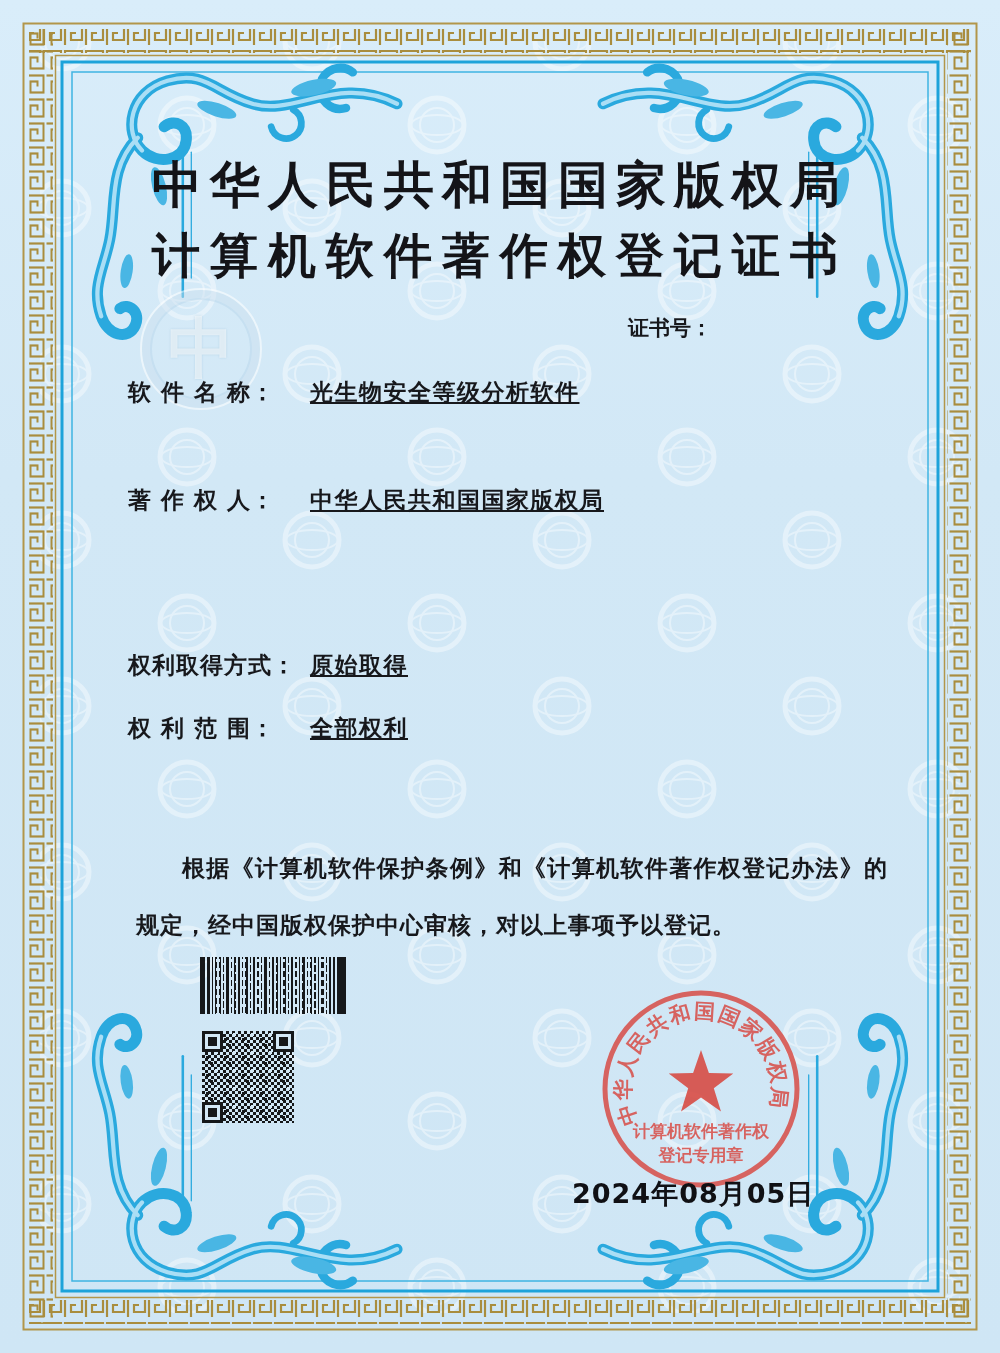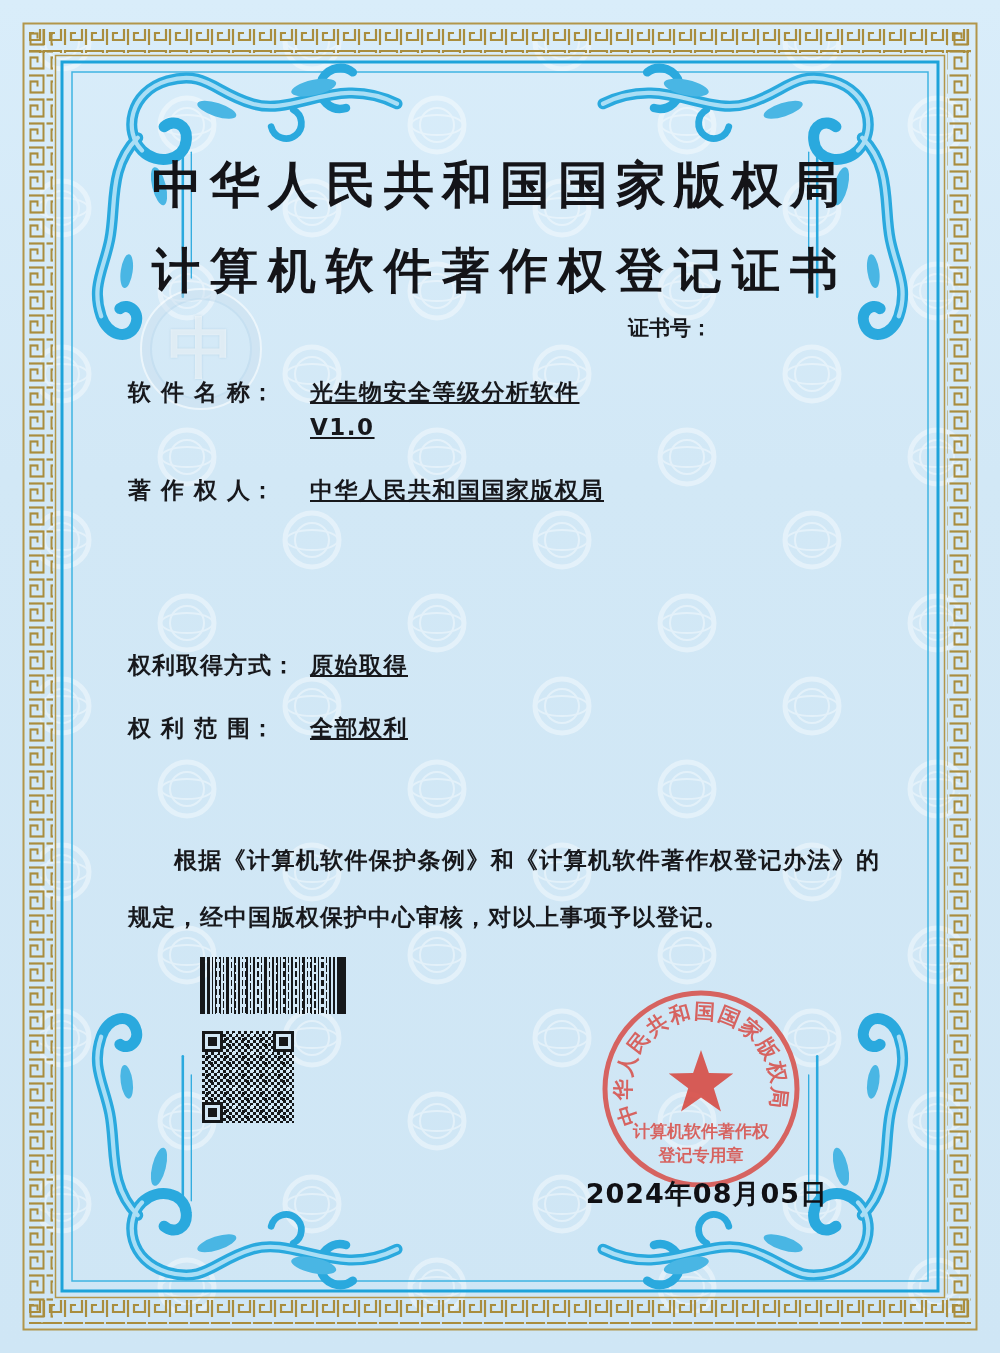--- a/index.html
+++ b/index.html
@@ -21,41 +21,41 @@
     display:flex;align-items:center;justify-content:center;
     color:rgba(255,255,255,.6);font-size:66px;font-weight:bold;
     text-shadow:0 0 2px rgba(150,190,215,.6);
   }
   
   .title1,.title2{
     position:absolute;left:0;width:1000px;text-align:center;margin:0;
     font-family:"DejaVu Serif",serif;font-weight:700;color:#141418;
   }
   .title1{top:152px;font-size:50px;letter-spacing:8px;}
-  .title2{top:239px;font-size:48px;letter-spacing:10px;}
+  .title2{top:224px;font-size:48px;letter-spacing:10px;}
   
   .certno{position:absolute;left:628px;top:314px;font-size:21px;font-weight:700;
     display:flex;gap:24px;white-space:pre;}
   
   .row{position:absolute;left:128px;right:110px;height:34px;font-size:23px;font-weight:700;}
   .flabel{position:absolute;left:0;white-space:pre;letter-spacing:1px;text-align:right;}
   .fvalue{position:absolute;left:182px;white-space:pre;letter-spacing:1.5px;text-decoration:underline;}
-  .r-name{top:377px}.r-name2{top:414px}.r-owner{top:475px}
+  .r-name{top:377px}.r-name2{top:414px}.r-owner{top:485px}
   .r-acq{top:650px}.r-scope{top:713px}.r-reg{top:773px}
   
   .bodytext{
-    position:absolute;left:128px;top:832px;width:752px;margin:0;
+    position:absolute;left:128px;top:832px;width:752px;margin:8px;
     font-size:23px;font-weight:700;line-height:57px;letter-spacing:1px;
     text-indent:2em;text-align:justify;
   }
   .barcode{position:absolute;left:200px;top:957px;width:146px;height:57px;}
   .qrcode{position:absolute;left:202px;top:1031px;width:92px;height:92px;}
   .seal{position:absolute;left:593px;top:984px;width:216px;height:216px;}
   .datetext{
-    position:absolute;left:572px;top:1176px;width:256px;text-align:right;
+    position:absolute;left:572px;top:1176px;width:256px;text-align:left;
     font-size:27px;font-weight:700;letter-spacing:1px;color:#101014;
   }
 </style>
 </head>
 <body>
 
 <div class="page">
 
   <svg class="layer" viewBox="0 0 1000 1353">
     <defs>
@@ -125,23 +125,20 @@
   <h1 class="title1">中华人民共和国国家版权局</h1>
   <h2 class="title2">计算机软件著作权登记证书</h2>
 
   <div class="certno">
     <span>证书号：</span>
   </div>
 
   <div class="row r-name">
     <span class="flabel">软 件 名 称：</span>
     <span class="fvalue">光生物安全等级分析软件</span>
-  </div>
-  <div class="row r-name2">
-    <span class="fvalue">V1.0</span>
   </div>
   <div class="row r-owner">
     <span class="flabel">著 作 权 人：</span>
     <span class="fvalue">中华人民共和国国家版权局</span>
   </div>
   <div class="row r-acq">
     <span class="flabel">权利取得方式：</span>
     <span class="fvalue">原始取得</span>
   </div>
   <div class="row r-scope">

